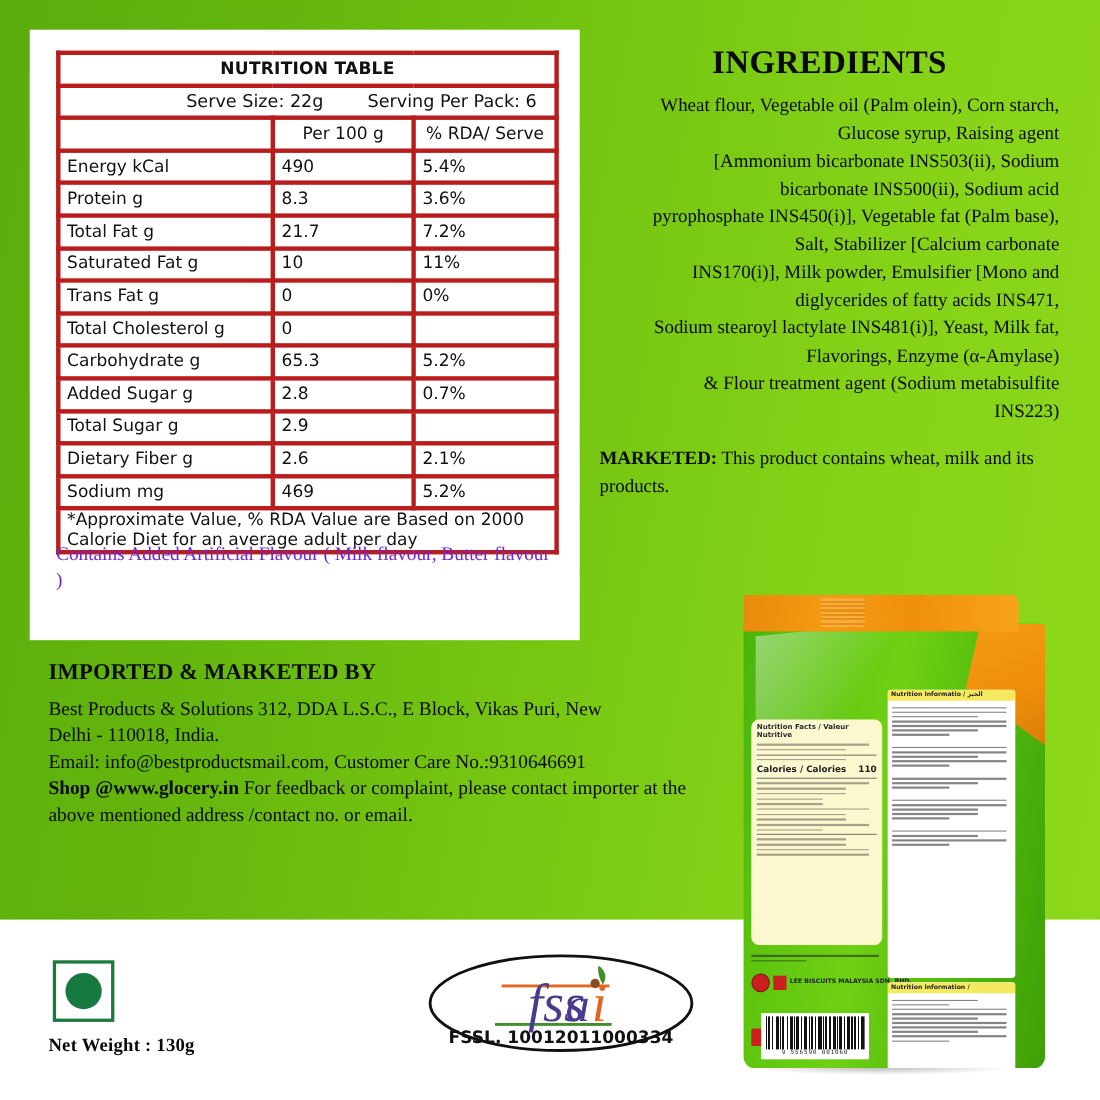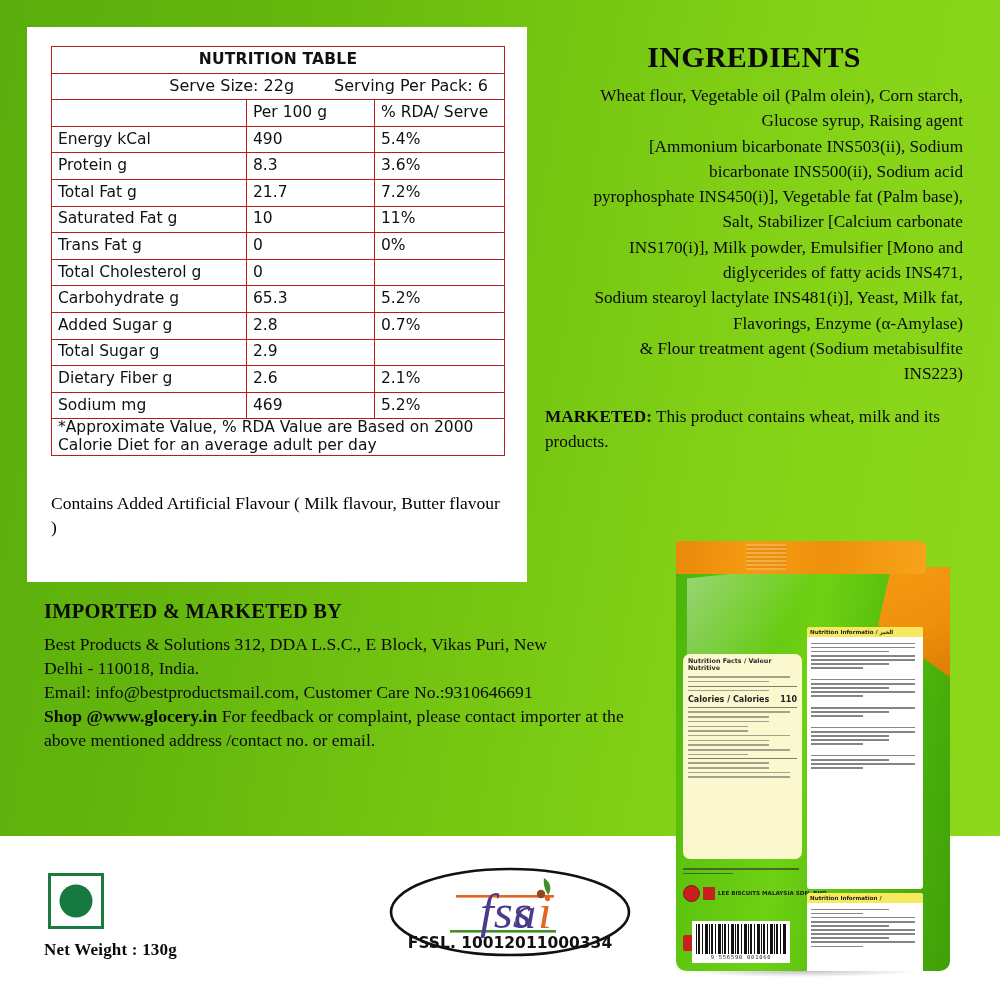--- a/index.html
+++ b/index.html
@@ -37,21 +37,21 @@
   }
   table.nutrition {
     position: absolute;
     left: 24px; top: 19px;
     width: 453px;
     border-collapse: collapse;
     font-family: "DejaVu Sans", sans-serif;
     table-layout: fixed;
   }
   table.nutrition td {
-    border: 1px solid #b91c1c;
+    border: 4px solid #b91c1c;
     font-size: 15.5px;
     color: #111;
     height: 25.6px;
     padding: 0 6px;
     line-height: 1.15;
   }
   td.title-cell {
     text-align: center;
     font-weight: bold;
     font-size: 16.5px;
@@ -59,37 +59,37 @@
     height: 28px;
   }
   td.serve-cell { padding: 0; border: 1px solid #d2d2d2; }
   .serve-flex {
     display: flex;
     justify-content: flex-end;
     padding: 0 10px 0 12px;
     font-size: 16px;
     gap: 40px;
   }
-  td.col-head { }
+  td.col-head { text-align: center; }
   td.label-cell { text-align: left; padding-left: 10px; }
   td.val-cell, td.rda-cell { }
   td.note-cell {
     text-align: left;
     padding: 5px 10px 7px 10px;
     font-size: 16.5px;
     line-height: 1.55;
     height: auto;
   }
   .afternote {
     position: absolute;
     left: 24px; top: 465px;
     width: 450px;
     font-family: "Liberation Serif", serif;
     font-size: 17.5px;
-    color: #000000;
+    color: #6d28d9;
     line-height: 1.35;
   }
   
   #ingredients-col {
     position: absolute;
     left: 545px; top: 40px;
     width: 418px;
     color: #0a0a0a;
   }
   .col-title {

